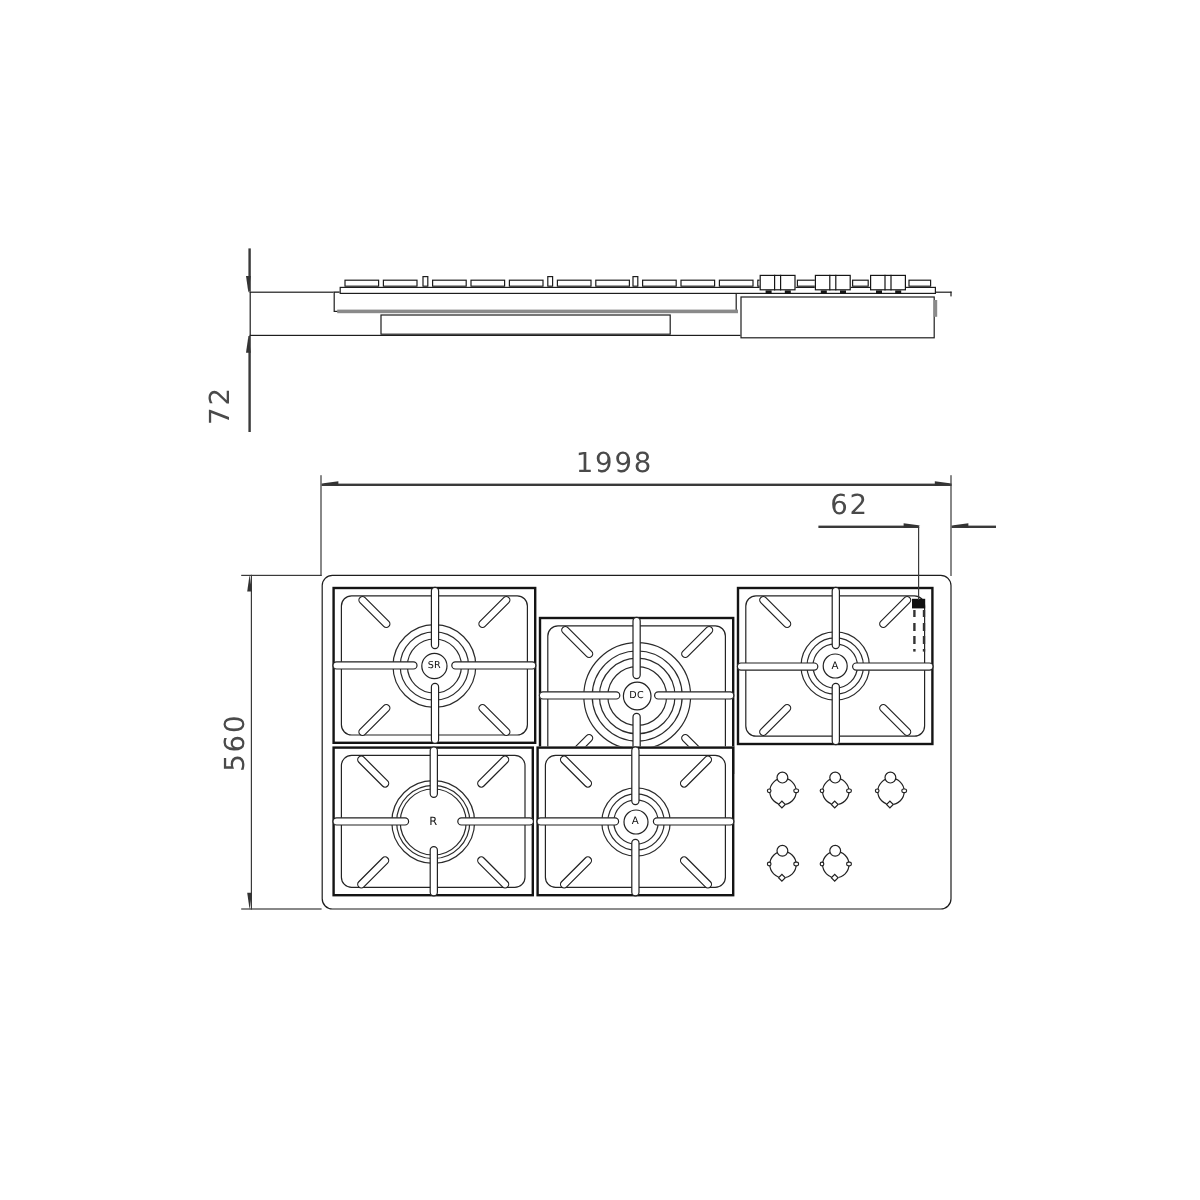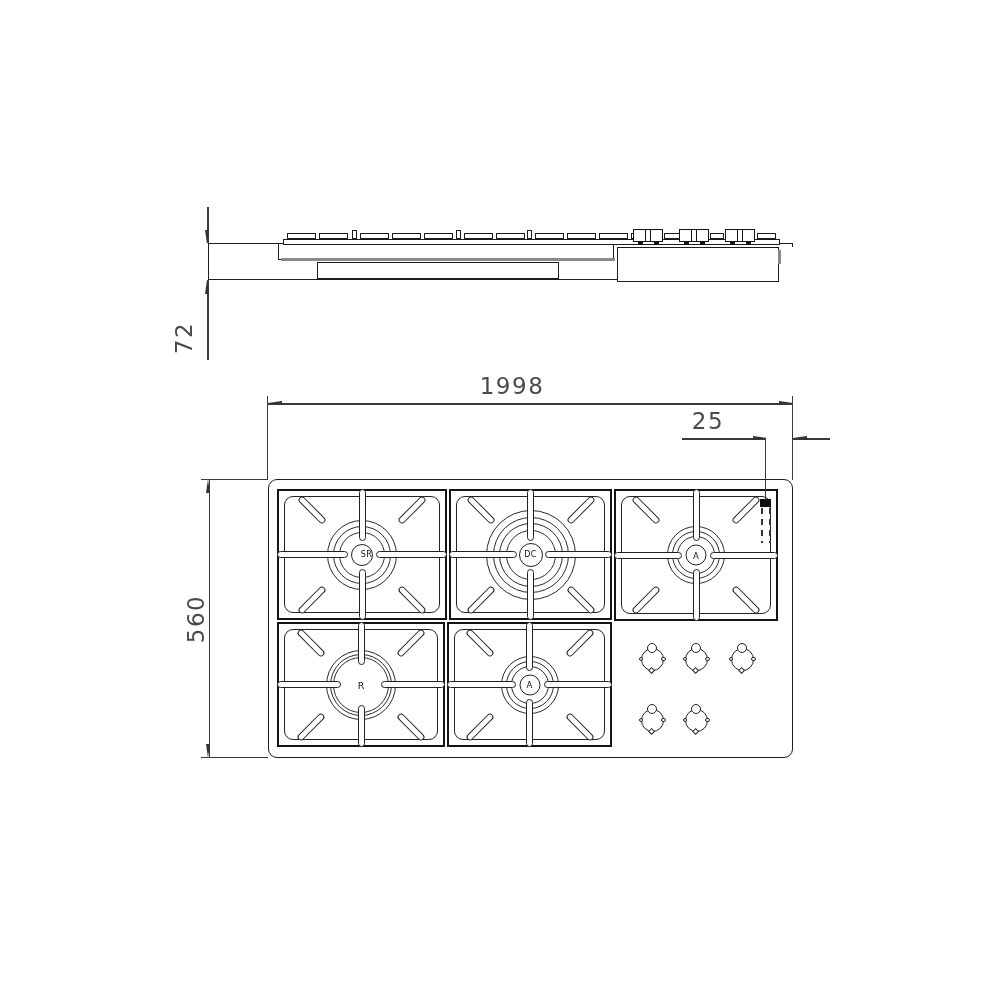--- a/index.html
+++ b/index.html
@@ -137,26 +137,26 @@
       <div class="diag tr"></div>
       <div class="diag bl"></div>
       <div class="diag br"></div>
       <div class="ring" style="width:68px;height:68px;"></div>
       <div class="ring" style="width:56px;height:56px;"></div>
       <div class="ring" style="width:44px;height:44px;"></div>
       <div class="seg h l"></div>
       <div class="seg h r"></div>
       <div class="seg v t"></div>
       <div class="seg v b"></div>
-      <div class="cc" style="width:20px;height:20px;font-size:8px;justify-content:flex-end;">
+      <div class="cc" style="width:20px;height:20px;font-size:8px;">
         <span>SR</span>
       </div>
     </div>
 
-    <div class="bbox" style="left:449px;top:489px;width:163px;height:131px;">
+    <div class="bbox" style="left:449px;top:514px;width:163px;height:131px;">
       <div class="irect"></div>
       <div class="diag tl"></div>
       <div class="diag tr"></div>
       <div class="diag bl"></div>
       <div class="diag br"></div>
       <div class="ring" style="width:88px;height:88px;"></div>
       <div class="ring" style="width:74px;height:74px;"></div>
       <div class="ring" style="width:62px;height:62px;"></div>
       <div class="ring" style="width:48px;height:48px;"></div>
       <div class="seg h l"></div>
@@ -262,21 +262,21 @@
 
   <div>
 
     <div class="dimtxt" style="left:512px;top:386px;">1998</div>
     <div class="dln" style="left:268px;top:403.4px;width:525px;height:1.2px;"></div>
     <div class="arrow ar-l" style="left:268px;top:401.2px;"></div>
     <div class="arrow ar-r" style="left:779px;top:401.2px;"></div>
     <div class="dln" style="left:267.3px;top:396px;width:1.2px;height:84px;"></div>
     <div class="dln" style="left:792.3px;top:396px;width:1.2px;height:84px;"></div>
 
-    <div class="dimtxt" style="left:708px;top:421px;">25</div>
+    <div class="dimtxt" style="left:708px;top:421px;">62</div>
     <div class="dln" style="left:682px;top:438.4px;width:84px;height:1.2px;"></div>
     <div class="arrow ar-r" style="left:753px;top:436.2px;"></div>
     <div class="dln" style="left:793px;top:438.4px;width:37px;height:1.2px;"></div>
     <div class="arrow ar-l" style="left:793px;top:436.2px;"></div>
     <div class="dln" style="left:765.2px;top:439px;width:1.2px;height:61px;"></div>
 
     <div class="dimtxt rot" style="left:196px;top:619px;">560</div>
     <div class="dln" style="left:208.6px;top:479px;width:1.2px;height:279px;"></div>
     <div class="arrow ar-u" style="left:206.4px;top:479px;"></div>
     <div class="arrow ar-d" style="left:206.4px;top:744px;"></div>

